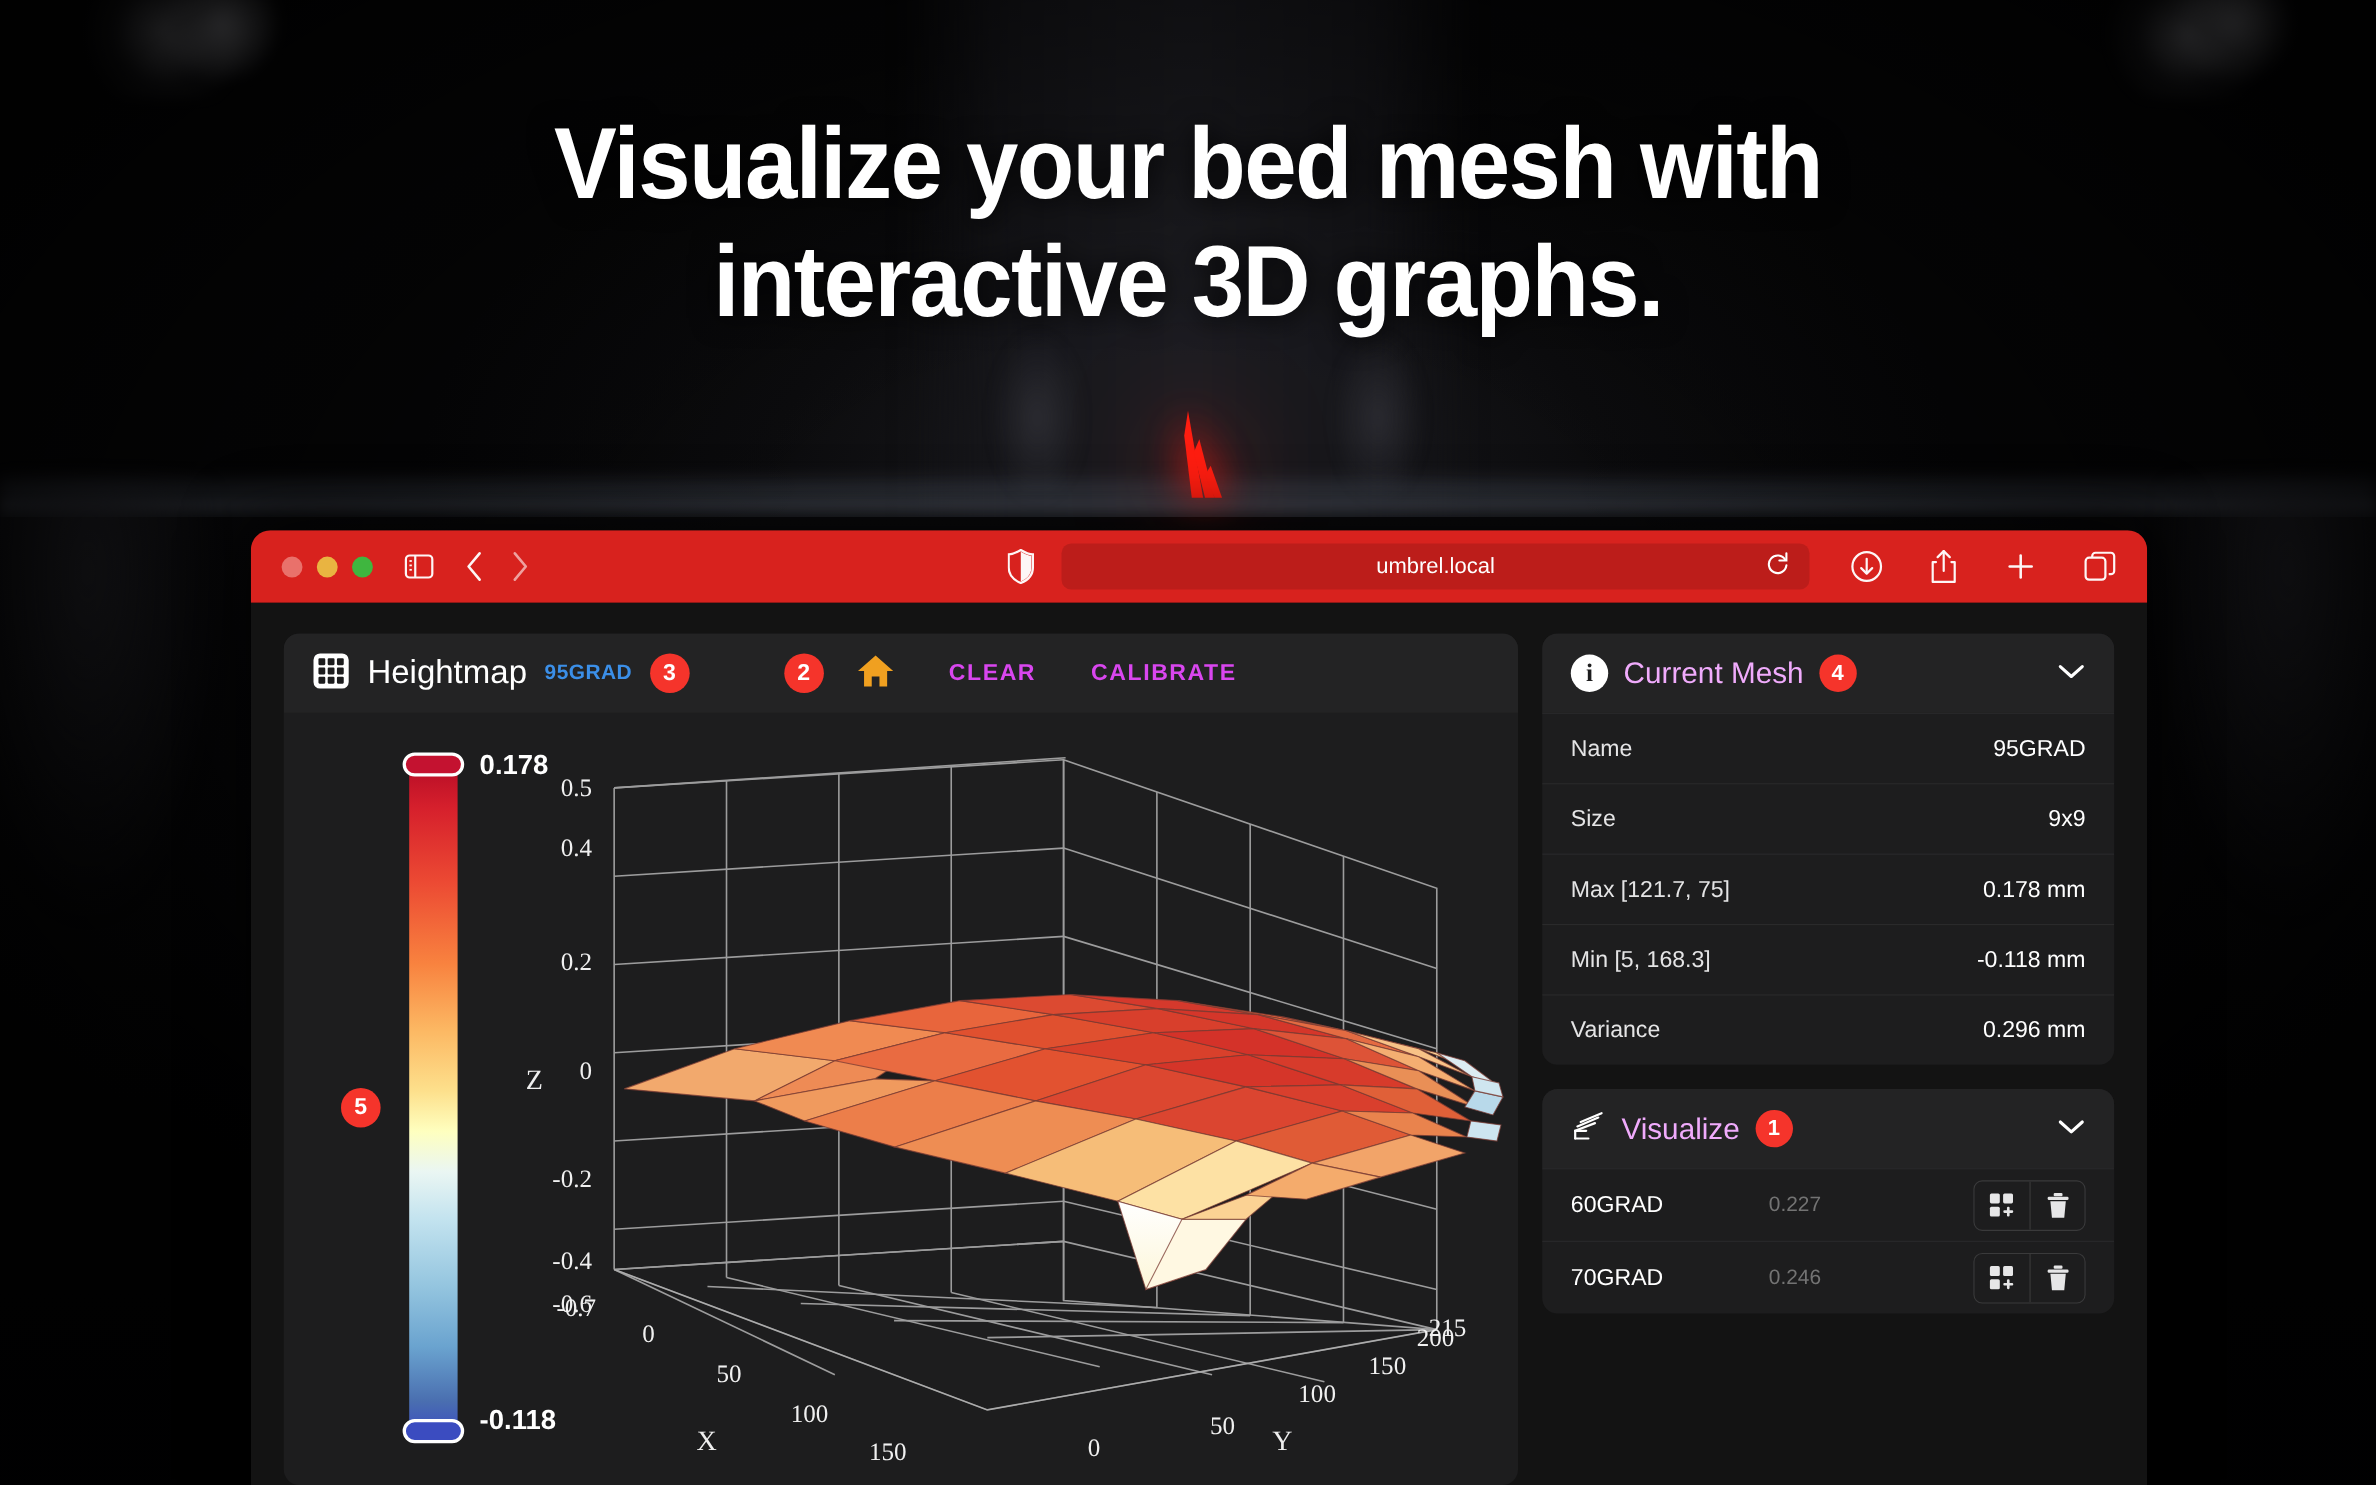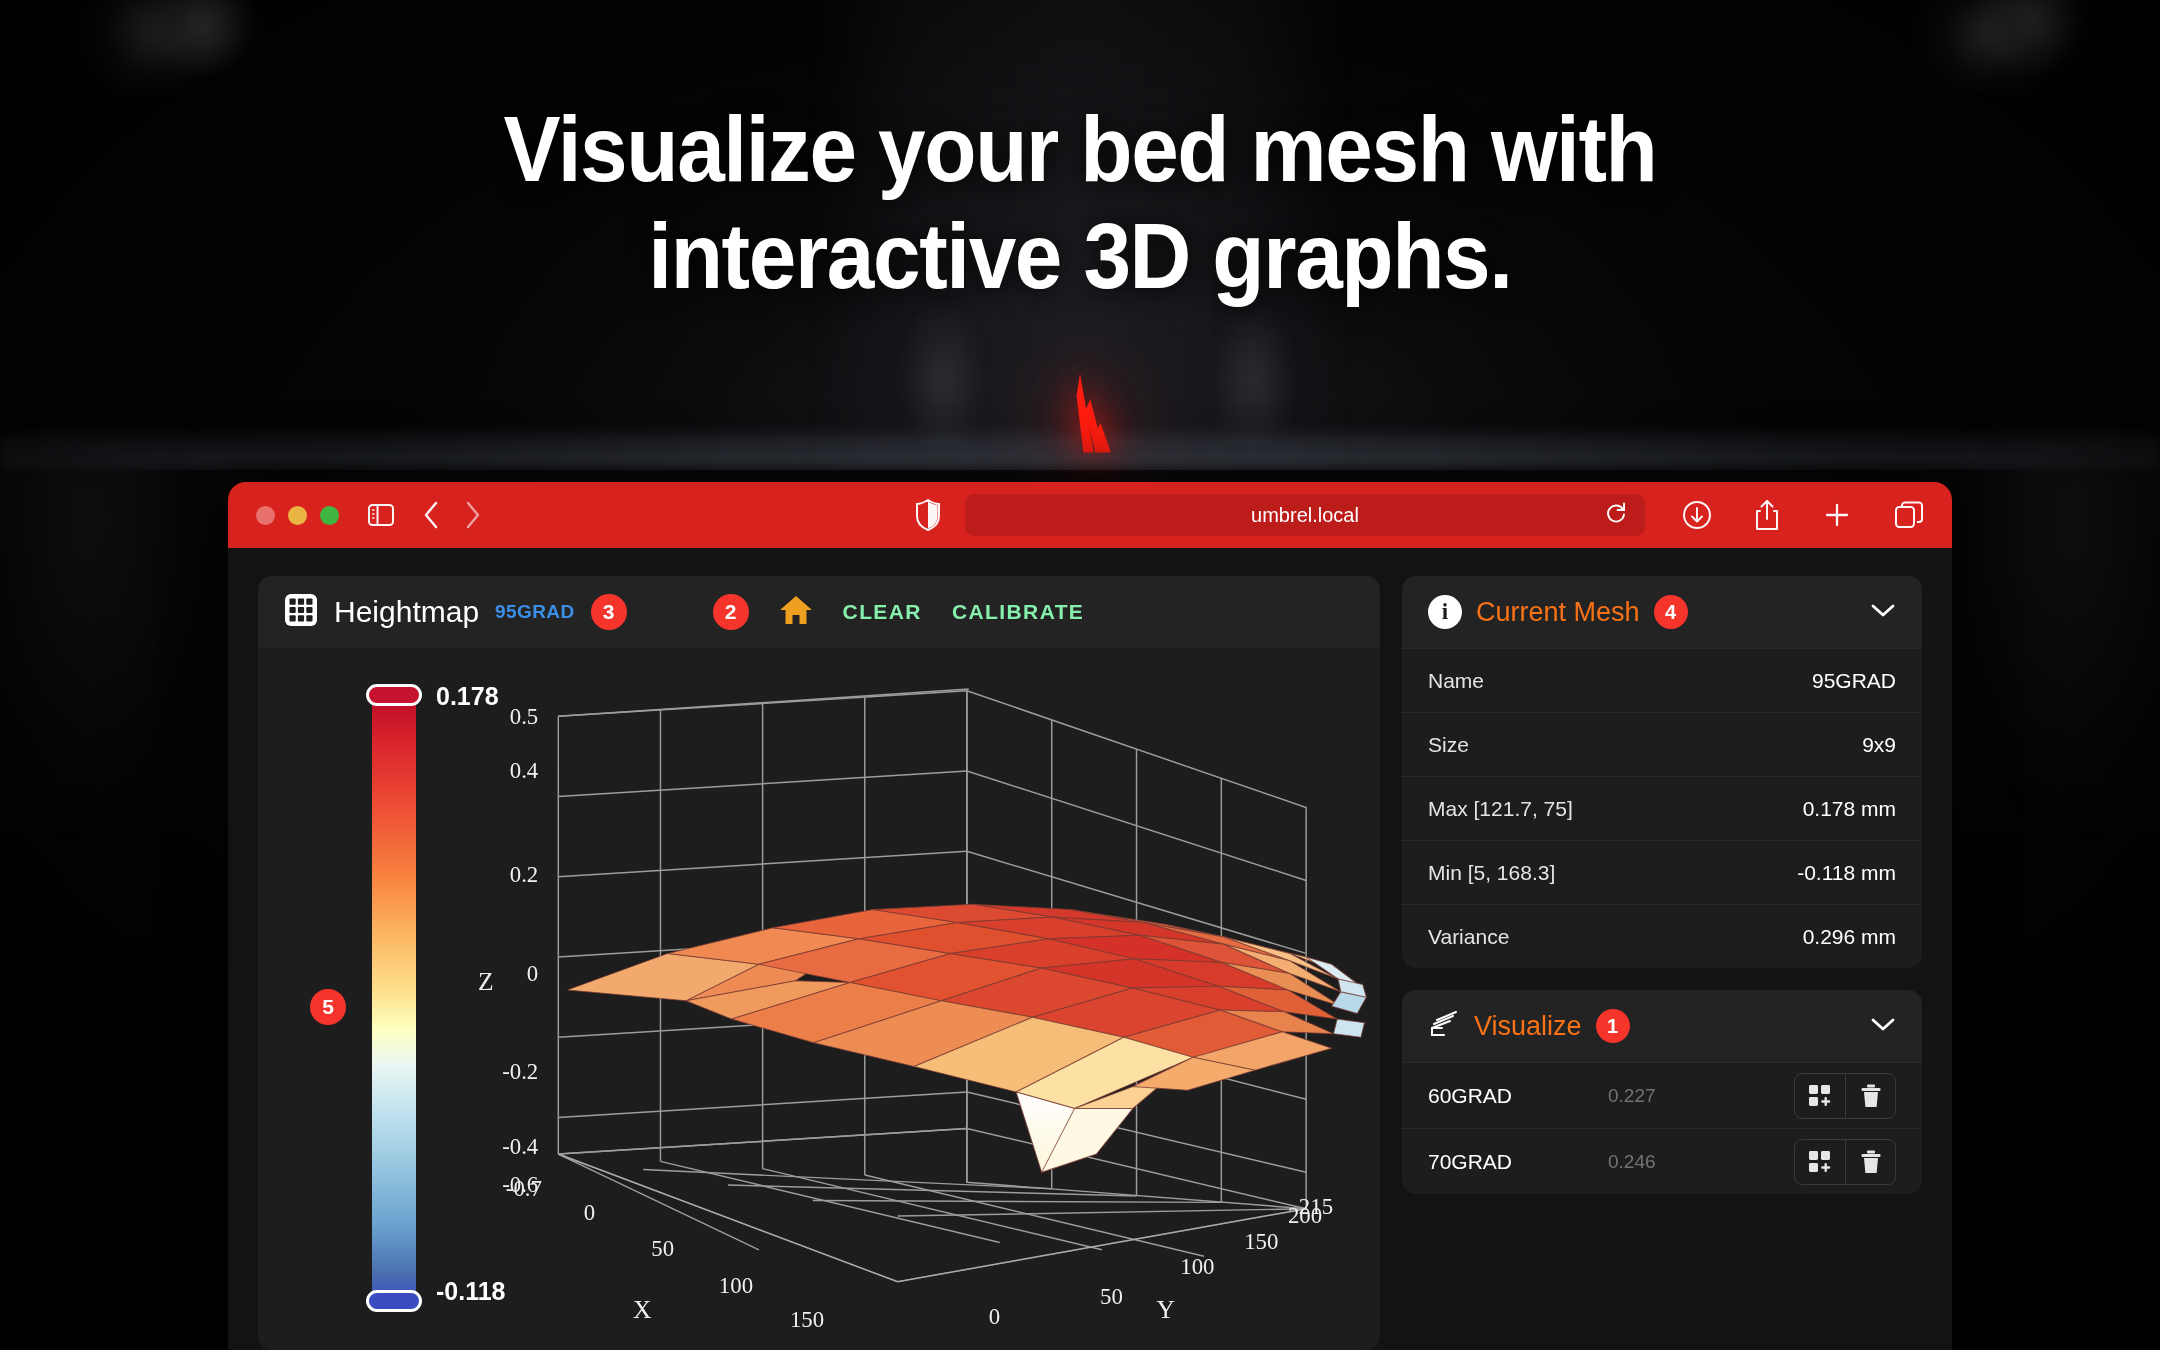--- a/index.html
+++ b/index.html
@@ -168,23 +168,24 @@
     background: #f5342b; color: #fff;
     width: 36px; height: 36px; border-radius: 50%;
     display: inline-flex; align-items: center; justify-content: center;
     font-size: 21px; font-weight: 600;
     flex: 0 0 auto;
   }
   .badge.sm { width: 34px; height: 34px; font-size: 20px; }
 
   .hm-actions { display: flex; align-items: center; gap: 30px; margin-left: 86px; }
   .act-text {
-    color: #86efac; font-size: 21px; font-weight: bold; letter-spacing: 1.4px;
+    color: #d946ef; font-size: 21px; font-weight: bold; letter-spacing: 1.4px;
     background: none; border: none; cursor: pointer;
     font-family: "Liberation Sans", sans-serif;
+    margin-left: 20px;
   }
 
   .plot-area { flex: 1 1 auto; position: relative; }
 
   
   .colorbar-wrap {
     position: absolute; left: 52px; top: 26px; bottom: 10px; width: 150px;
   }
   .cbar {
     position: absolute; left: 62px; top: 18px; bottom: 36px; width: 44px;
@@ -207,21 +208,21 @@
   .cbar-lbl.bot { bottom: 34px; }
   .cbar-badge { position: absolute; left: 0px; top: 50%; transform: translateY(-50%); }
 
   
   .plot3d { position: absolute; left: 200px; right: 10px; top: 0; bottom: 0; }
   .plot3d svg { width: 100%; height: 100%; display: block; }
 
   
   .right-col { flex: 0 0 520px; display: flex; flex-direction: column; gap: 22px; }
   .rc-head { display: flex; align-items: center; gap: 14px; }
-  .rc-head .t { color: #f97316; font-size: 27px; font-weight: 500; }
+  .rc-head .t { color: #f0abfc; font-size: 27px; font-weight: 500; }
   .chev { margin-left: auto; color: #fff; }
 
   .info-icon {
     width: 34px; height: 34px; border-radius: 50%;
     background: #fff; color: #1d1d1e;
     display: flex; align-items: center; justify-content: center;
     font-size: 23px; font-weight: bold; font-family: "Liberation Serif", serif;
     flex: 0 0 auto;
   }
 

